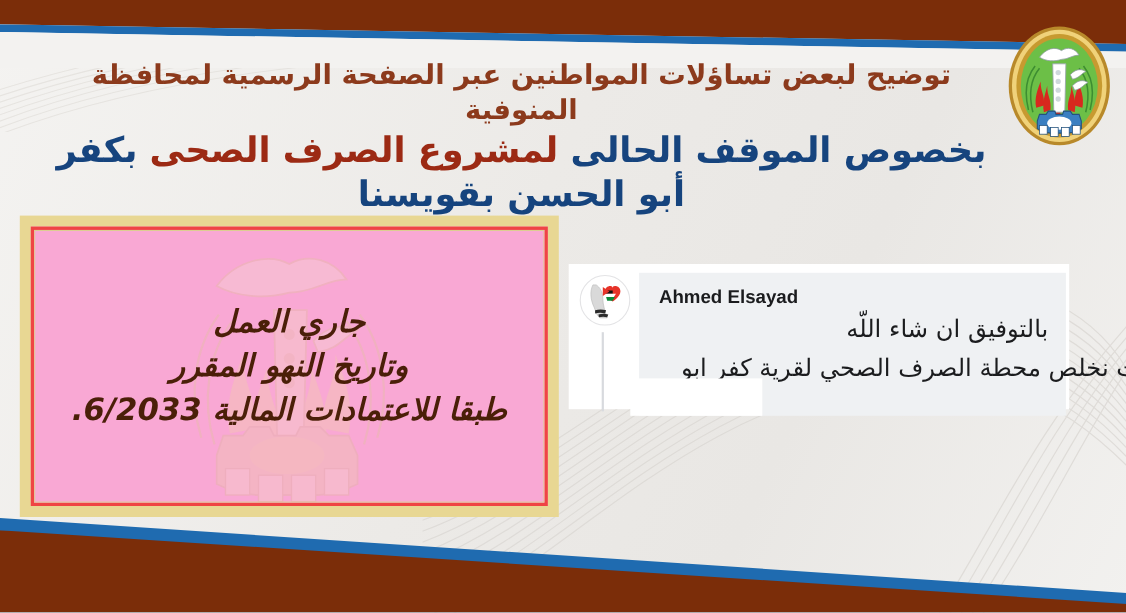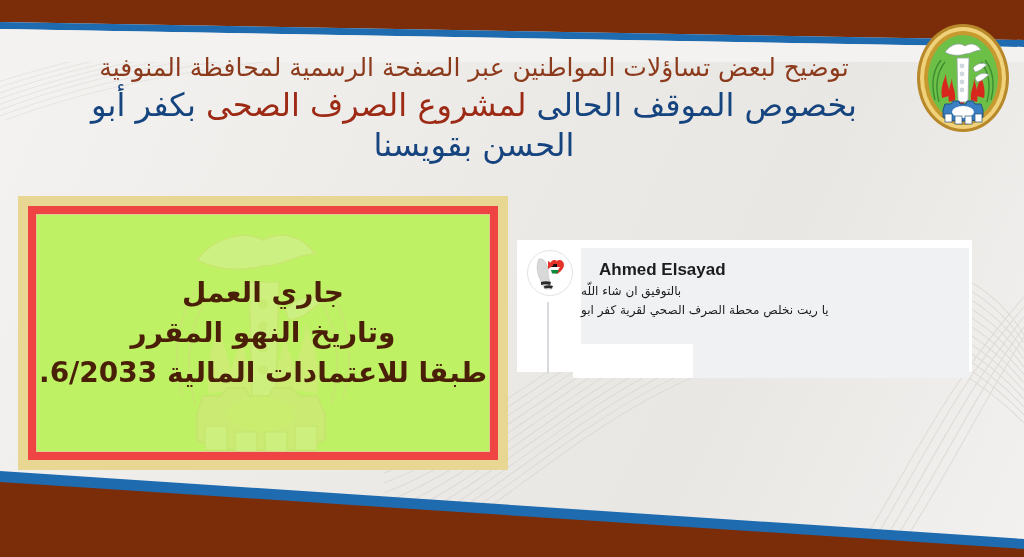--- a/index.html
+++ b/index.html
@@ -34,55 +34,55 @@
     background:#7b2d09;
     clip-path:polygon(0 11px,1024px 78px,1024px 86px,0 86px);}
 
   
   .waves{position:absolute;right:0;bottom:0;width:640px;height:300px;opacity:.85;}
   .waves-top{position:absolute;left:0;top:0;width:560px;height:120px;opacity:.6;}
 
   
   .header{position:absolute;left:0;top:52px;width:900px;
     text-align:center;direction:rtl;}
-  .hline{font-weight:normal;letter-spacing:0;line-height:1.26;
+  .hline{font-weight:bold;letter-spacing:0;line-height:1.26;
     font-family:"DejaVu Sans","Liberation Sans",sans-serif;padding-left:48px;}
   .hline1{font-size:25px;color:#8c3a1c;}
   .hline2{font-size:32px;margin-top:1px;}
   .seg-blue{color:#16447e;}
   .seg-brown{color:#9c2a14;}
 
   
   .emblem-wrap{position:absolute;left:915px;top:22px;width:96px;height:112px;}
 
   
   .card{position:absolute;left:18px;top:196px;width:490px;height:274px;
     background:#e8d793;box-sizing:border-box;padding:10px;}
   .card-inner{position:relative;width:100%;height:100%;
-    border:8px solid #ef4444;box-sizing:border-box;background:#bef264;overflow:hidden;}
+    border:3px solid #ef4444;box-sizing:border-box;background:#f9a8d4;overflow:hidden;font-style:italic;}
   .card-inner::after{content:"";position:absolute;inset:0;border:1px solid #ddcd92;pointer-events:none;}
   .card-watermark{position:absolute;left:50%;top:50%;transform:translate(-50%,-50%);
     width:300px;height:250px;opacity:.5;}
   .card-text{position:absolute;inset:0;display:flex;flex-direction:column;
     align-items:center;justify-content:center;direction:rtl;
     font-weight:bold;color:#4a1f08;font-size:28px;line-height:1.42;text-align:center;}
   .card-text div{white-space:nowrap;}
 
   
   .comment{position:absolute;left:517px;top:240px;width:455px;height:132px;
     background:#ffffff;}
   .c-avatar{position:absolute;left:10px;top:10px;width:44px;height:44px;
     border-radius:50%;overflow:hidden;background:#fff;border:1px solid #e3e3e5;}
   .c-thread{position:absolute;left:30px;top:62px;width:2px;height:72px;background:#d8dade;}
   .c-bubble{position:absolute;left:64px;top:8px;width:388px;height:130px;
     background:#eff1f3;}
   .c-name{position:absolute;left:18px;top:12px;font-size:17px;font-weight:bold;
     color:#1b1c1e;font-family:"Liberation Sans",sans-serif;}
-  .c-body{position:absolute;left:0;right:16px;top:34px;direction:rtl;text-align:left;
-    font-size:12px;color:#1b1c1e;line-height:1.62;}
+  .c-body{position:absolute;left:0;right:16px;top:34px;direction:rtl;text-align:right;
+    font-size:22px;color:#1b1c1e;line-height:1.62;}
   .c-body div{white-space:nowrap;}
   .c-line2{margin-right:-120px;}
   .c-white-patch{position:absolute;left:56px;top:104px;width:120px;height:34px;background:#ffffff;}
 </style>
 </head>
 <body>
 
 <div id="stage">
 
   <div class="bg-base"></div>

